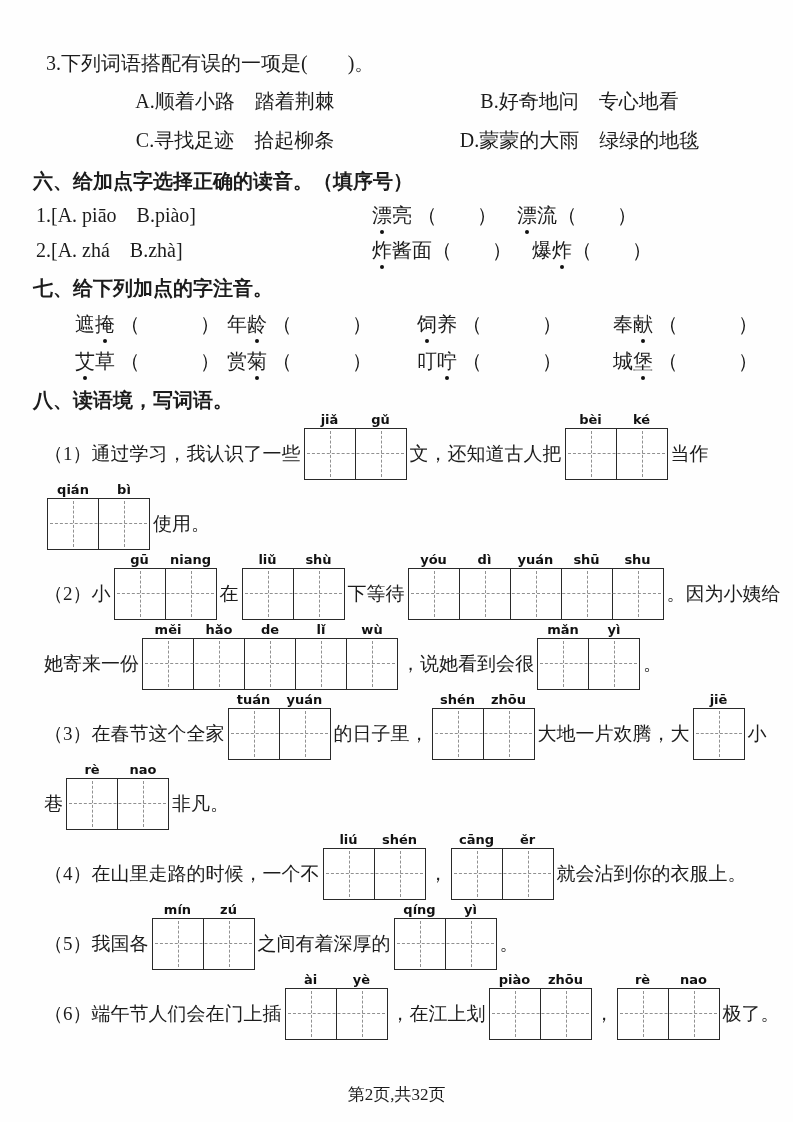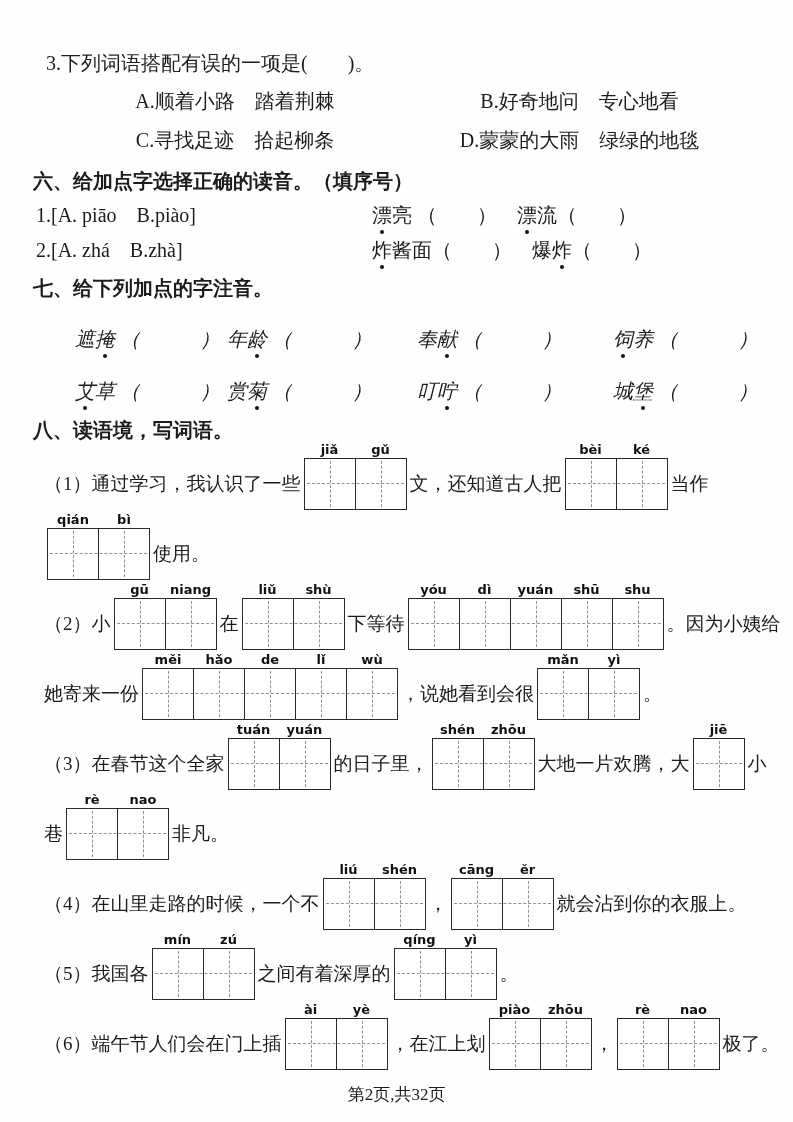--- a/index.html
+++ b/index.html
@@ -23,21 +23,21 @@
   .optgrid span{white-space:pre;text-align:center;}
   h2{font-size:20px;line-height:26px;font-weight:700;margin:0 0 0 -7px;white-space:pre;}
   .h6{margin-top:15px;}
   .h7{margin-top:11px;}
   .h8{margin-top:12px;}
   .row6{display:flex;margin-top:8px;font-size:20px;line-height:27px;margin-left:-4px;}
   .row6 .choices{width:336px;flex:none;white-space:pre;}
   .row6 .words{white-space:pre;}
   .row7{
     display:grid;grid-template-columns:152px 190px 196px auto;
-    padding-left:35px;margin-top:24px;font-size:20px;line-height:28px;font-style:italic;
+    padding-left:35px;margin-top:9px;font-size:20px;line-height:28px;
   }
   .row7 .item{white-space:pre;}
   
   .dot{position:relative;display:inline-block;}
   .dot::after{
     content:"";position:absolute;left:50%;margin-left:-2px;bottom:-5px;
     width:4px;height:4px;border-radius:50%;background:#111;
   }
   
   #s8-lines{margin-top:6px;}
@@ -86,22 +86,22 @@
         <span class="choices">2.[A. zhá　B.zhà]</span>
         <span class="words"><span class="txt dot">炸</span><span class="txt">酱面（　　）　爆</span><span class="txt dot">炸</span><span class="txt">（　　）</span></span>
       </div>
     </div>
 
   <h2 class="h7">七、给下列加点的字注音。</h2>
   <div id="s7-rows">
       <div class="row7">
         <span class="item"><span class="txt">遮</span><span class="txt dot">掩</span><span class="txt"> （　　　）</span></span>
         <span class="item"><span class="txt">年</span><span class="txt dot">龄</span><span class="txt"> （　　　）</span></span>
+        <span class="item"><span class="txt dot">饲</span><span class="txt">养 （　　　）</span></span>
         <span class="item"><span class="txt">奉</span><span class="txt dot">献</span><span class="txt"> （　　　）</span></span>
-        <span class="item"><span class="txt dot">饲</span><span class="txt">养 （　　　）</span></span>
       </div>
       <div class="row7">
         <span class="item"><span class="txt dot">艾</span><span class="txt">草 （　　　）</span></span>
         <span class="item"><span class="txt">赏</span><span class="txt dot">菊</span><span class="txt"> （　　　）</span></span>
         <span class="item"><span class="txt">叮</span><span class="txt dot">咛</span><span class="txt"> （　　　）</span></span>
         <span class="item"><span class="txt">城</span><span class="txt dot">堡</span><span class="txt"> （　　　）</span></span>
       </div>
     </div>
 
   <h2 class="h8">八、读语境，写词语。</h2>

